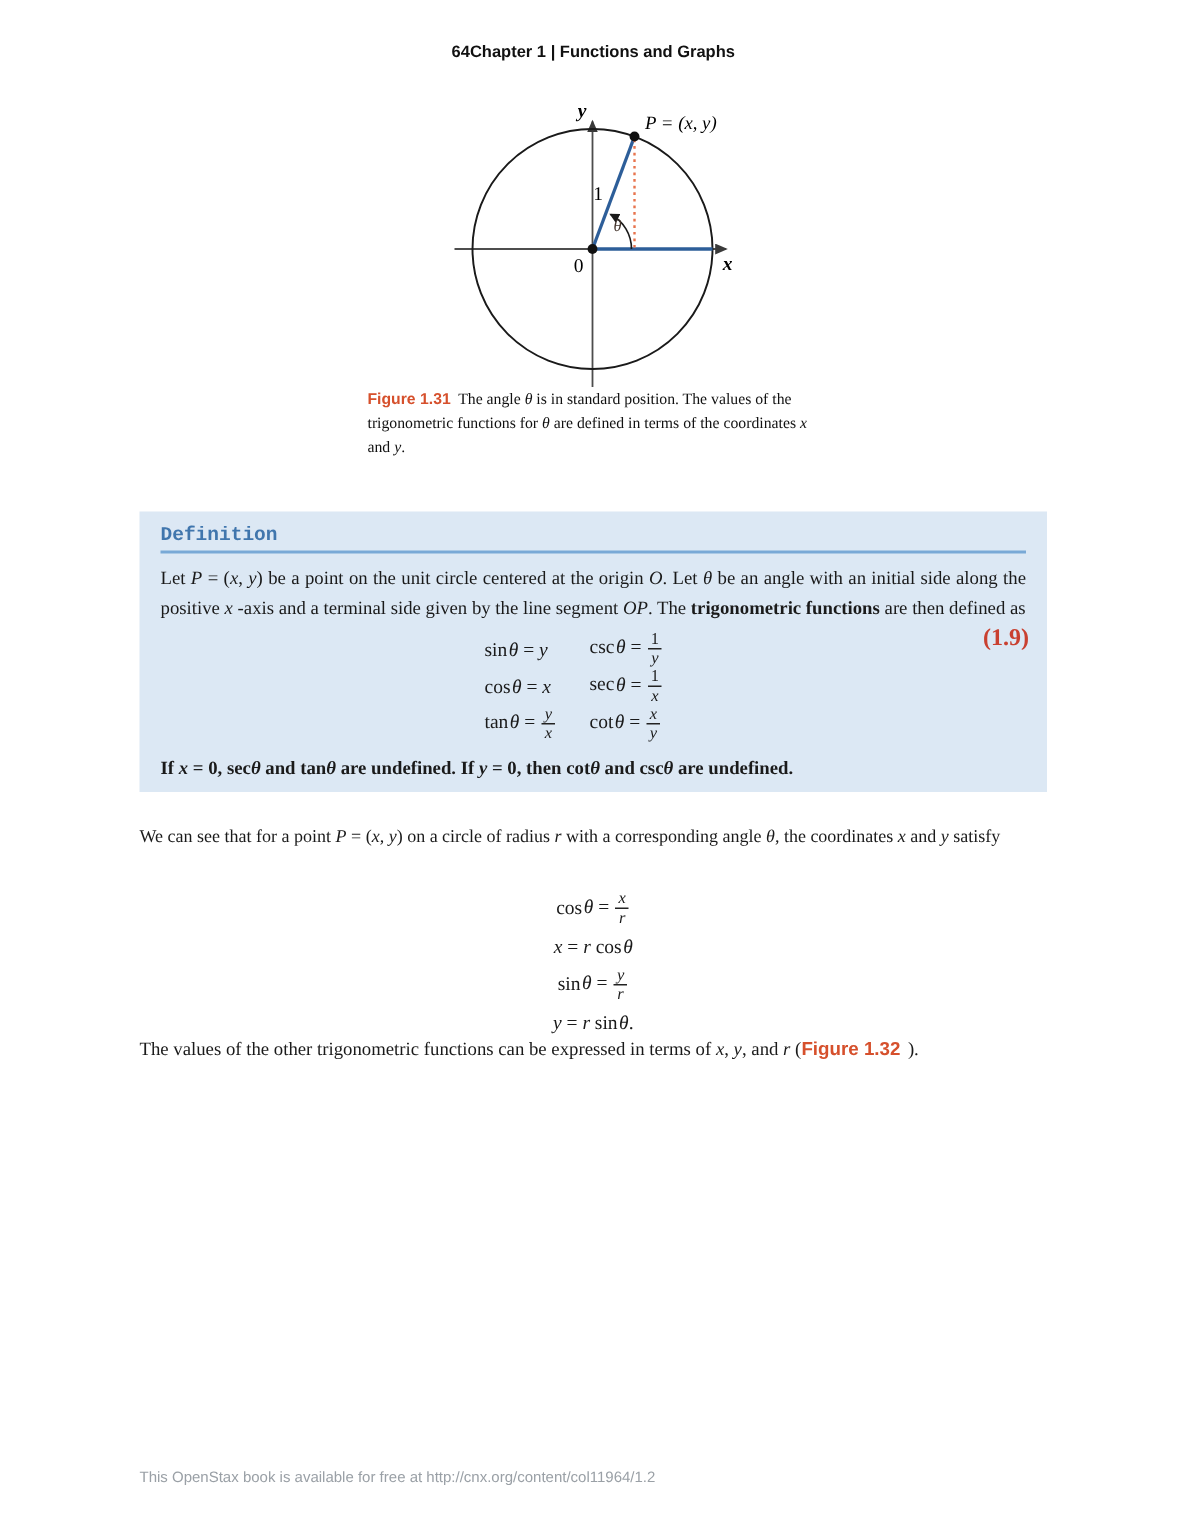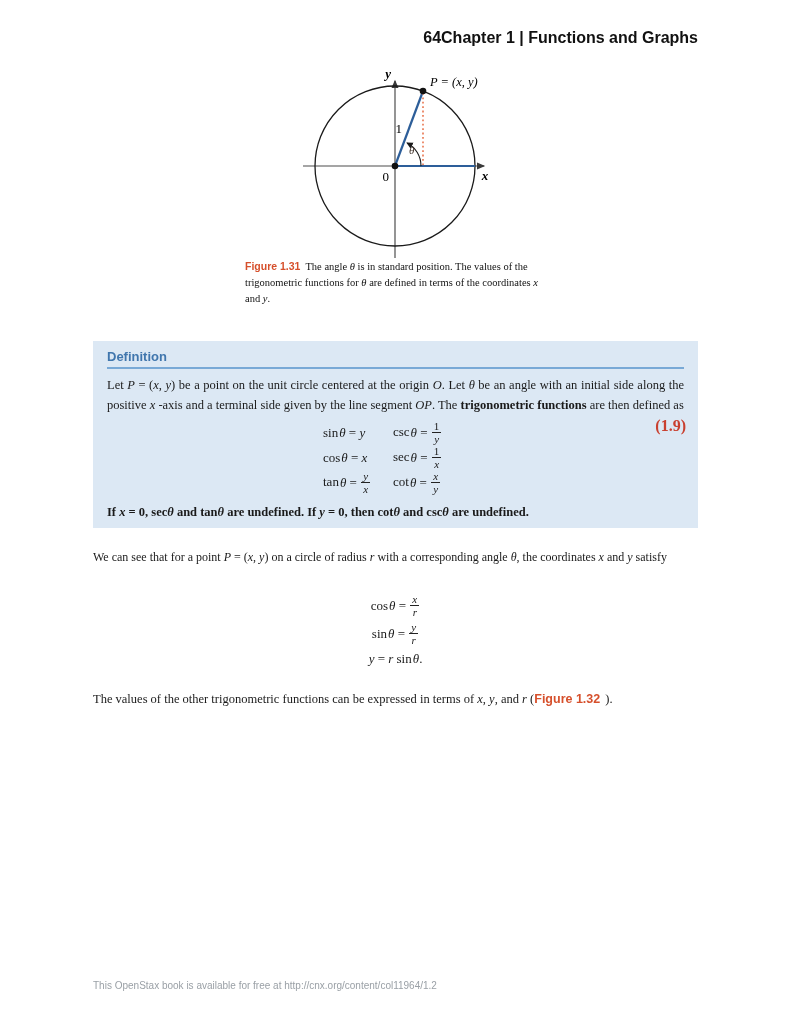--- a/index.html
+++ b/index.html
@@ -5,34 +5,34 @@
   :root{
     --figref:#d6502c; --eqnum:#c94030; --box-bg:#dce8f4; --box-title:#4076ad;
     --box-rule:#79a9d6; --line-blue:#2d5e99; --dot-orange:#e8744e;
     --axis:#4d4d4d; --circle:#1a1a1a; --footer:#9aa0a6;
   }
   *{margin:0;padding:0;box-sizing:border-box;}
   html,body{background:#ffffff;}
   .page{position:relative;width:791px;height:1024px;background:#fff;overflow:hidden;
         font-family:"Liberation Serif",serif;color:#1a1a1a;}
   .header{position:absolute;left:93px;right:93px;top:29px;display:flex;
-          justify-content:flex-end;font-family:"Liberation Sans",sans-serif;
-          font-weight:bold;font-size:16px;color:#111;}
+          justify-content:center;font-family:"Liberation Sans",sans-serif;
+          font-weight:bold;font-size:11px;color:#111;}
   .figure-wrap{position:absolute;left:291px;top:60px;width:205px;height:200px;}
   .fig-label{font-family:"Liberation Serif",serif;}
   .caption{position:absolute;left:245px;top:258px;width:300px;font-size:10.5px;
            line-height:16px;color:#111;}
   .s-it{font-style:italic;}
   .s-bf{font-weight:bold;}
   .s-fn{margin-right:1px;}
   .s-figref{font-family:"Liberation Sans",sans-serif;font-weight:bold;
             color:var(--figref);margin-right:5px;}
   .defbox{position:absolute;left:93px;top:341px;width:605px;height:187px;
           background:var(--box-bg);padding:8px 14px 10px;}
-  .deftitle{font-family:Liberation Sans, sans-serif;font-weight:bold;
+  .deftitle{font-family:Liberation Mono, monospace;font-weight:bold;
             font-size:13px;color:var(--box-title);}
   .defrule{border:none;border-top:2px solid var(--box-rule);margin:3px 0 7px;}
   .defpara{font-size:12.5px;line-height:19.5px;text-align:justify;}
   .eqblock{margin:5px 0 0 216px;font-size:13px;}
   .eqrow{display:flex;height:25px;align-items:center;}
   .eqcell-l{display:inline-block;width:70px;}
   .eqnum{position:absolute;top:76px;right:12px;font-family:Liberation Serif, serif;
          font-weight:bold;font-size:16px;color:var(--eqnum);}
   .defnote{margin-top:10px;font-size:12.5px;font-weight:bold;}
   .frac{display:inline-block;vertical-align:-0.6em;text-align:center;
@@ -106,20 +106,21 @@
       </div>
     </div>
     <span class="eqnum">(1.9)</span>
     <p class="defnote"><span class="s-rm">If </span><span class="s-it">x</span><span class="s-rm"> = 0, sec</span><span class="s-it">θ</span><span class="s-rm"> and tan</span><span class="s-it">θ</span><span class="s-rm"> are undefined. If </span><span class="s-it">y</span><span class="s-rm"> = 0,  then cot</span><span class="s-it">θ</span><span class="s-rm"> and csc</span><span class="s-it">θ</span><span class="s-rm"> are undefined.</span></p>
   </div>
 
   <p class="para1"><span class="s-rm">We can see that for a point </span><span class="s-it">P</span><span class="s-rm"> = (</span><span class="s-it">x</span><span class="s-rm">, </span><span class="s-it">y</span><span class="s-rm">) on a circle of radius </span><span class="s-it">r</span><span class="s-rm"> with a corresponding angle </span><span class="s-it">θ</span><span class="s-rm">,  the coordinates </span><span class="s-it">x</span><span class="s-rm"> and </span><span class="s-it">y</span><span class="s-rm"> satisfy</span></p>
 
   <div class="ceq">
     <div class="ceq-line"><span class="s-fn">cos</span><span class="s-it">θ</span><span class="s-rm"> = </span><span class="frac"><span class="num s-it">x</span><span class="den s-it">r</span></span></div>
+    <div class="ceq-line"><span class="s-it">x</span><span class="s-rm"> = </span><span class="s-it">r</span><span class="s-rm"> </span><span class="s-fn">cos</span><span class="s-it">θ</span></div>
     <div class="ceq-line"><span class="s-fn">sin</span><span class="s-it">θ</span><span class="s-rm"> = </span><span class="frac"><span class="num s-it">y</span><span class="den s-it">r</span></span></div>
     <div class="ceq-line"><span class="s-it">y</span><span class="s-rm"> = </span><span class="s-it">r</span><span class="s-rm"> </span><span class="s-fn">sin</span><span class="s-it">θ</span><span class="s-rm">.</span></div>
   </div>
 
   <p class="para2"><span class="s-rm">The values of the other trigonometric functions can be expressed in terms of </span><span class="s-it">x</span><span class="s-rm">, </span><span class="s-it">y</span><span class="s-rm">,  and </span><span class="s-it">r</span><span class="s-rm"> (</span><span class="s-figref">Figure 1.32</span><span class="s-rm">).</span></p>
 
   <div class="footer">This OpenStax book is available for free at http://cnx.org/content/col11964/1.2</div>
 
 </div>
 

